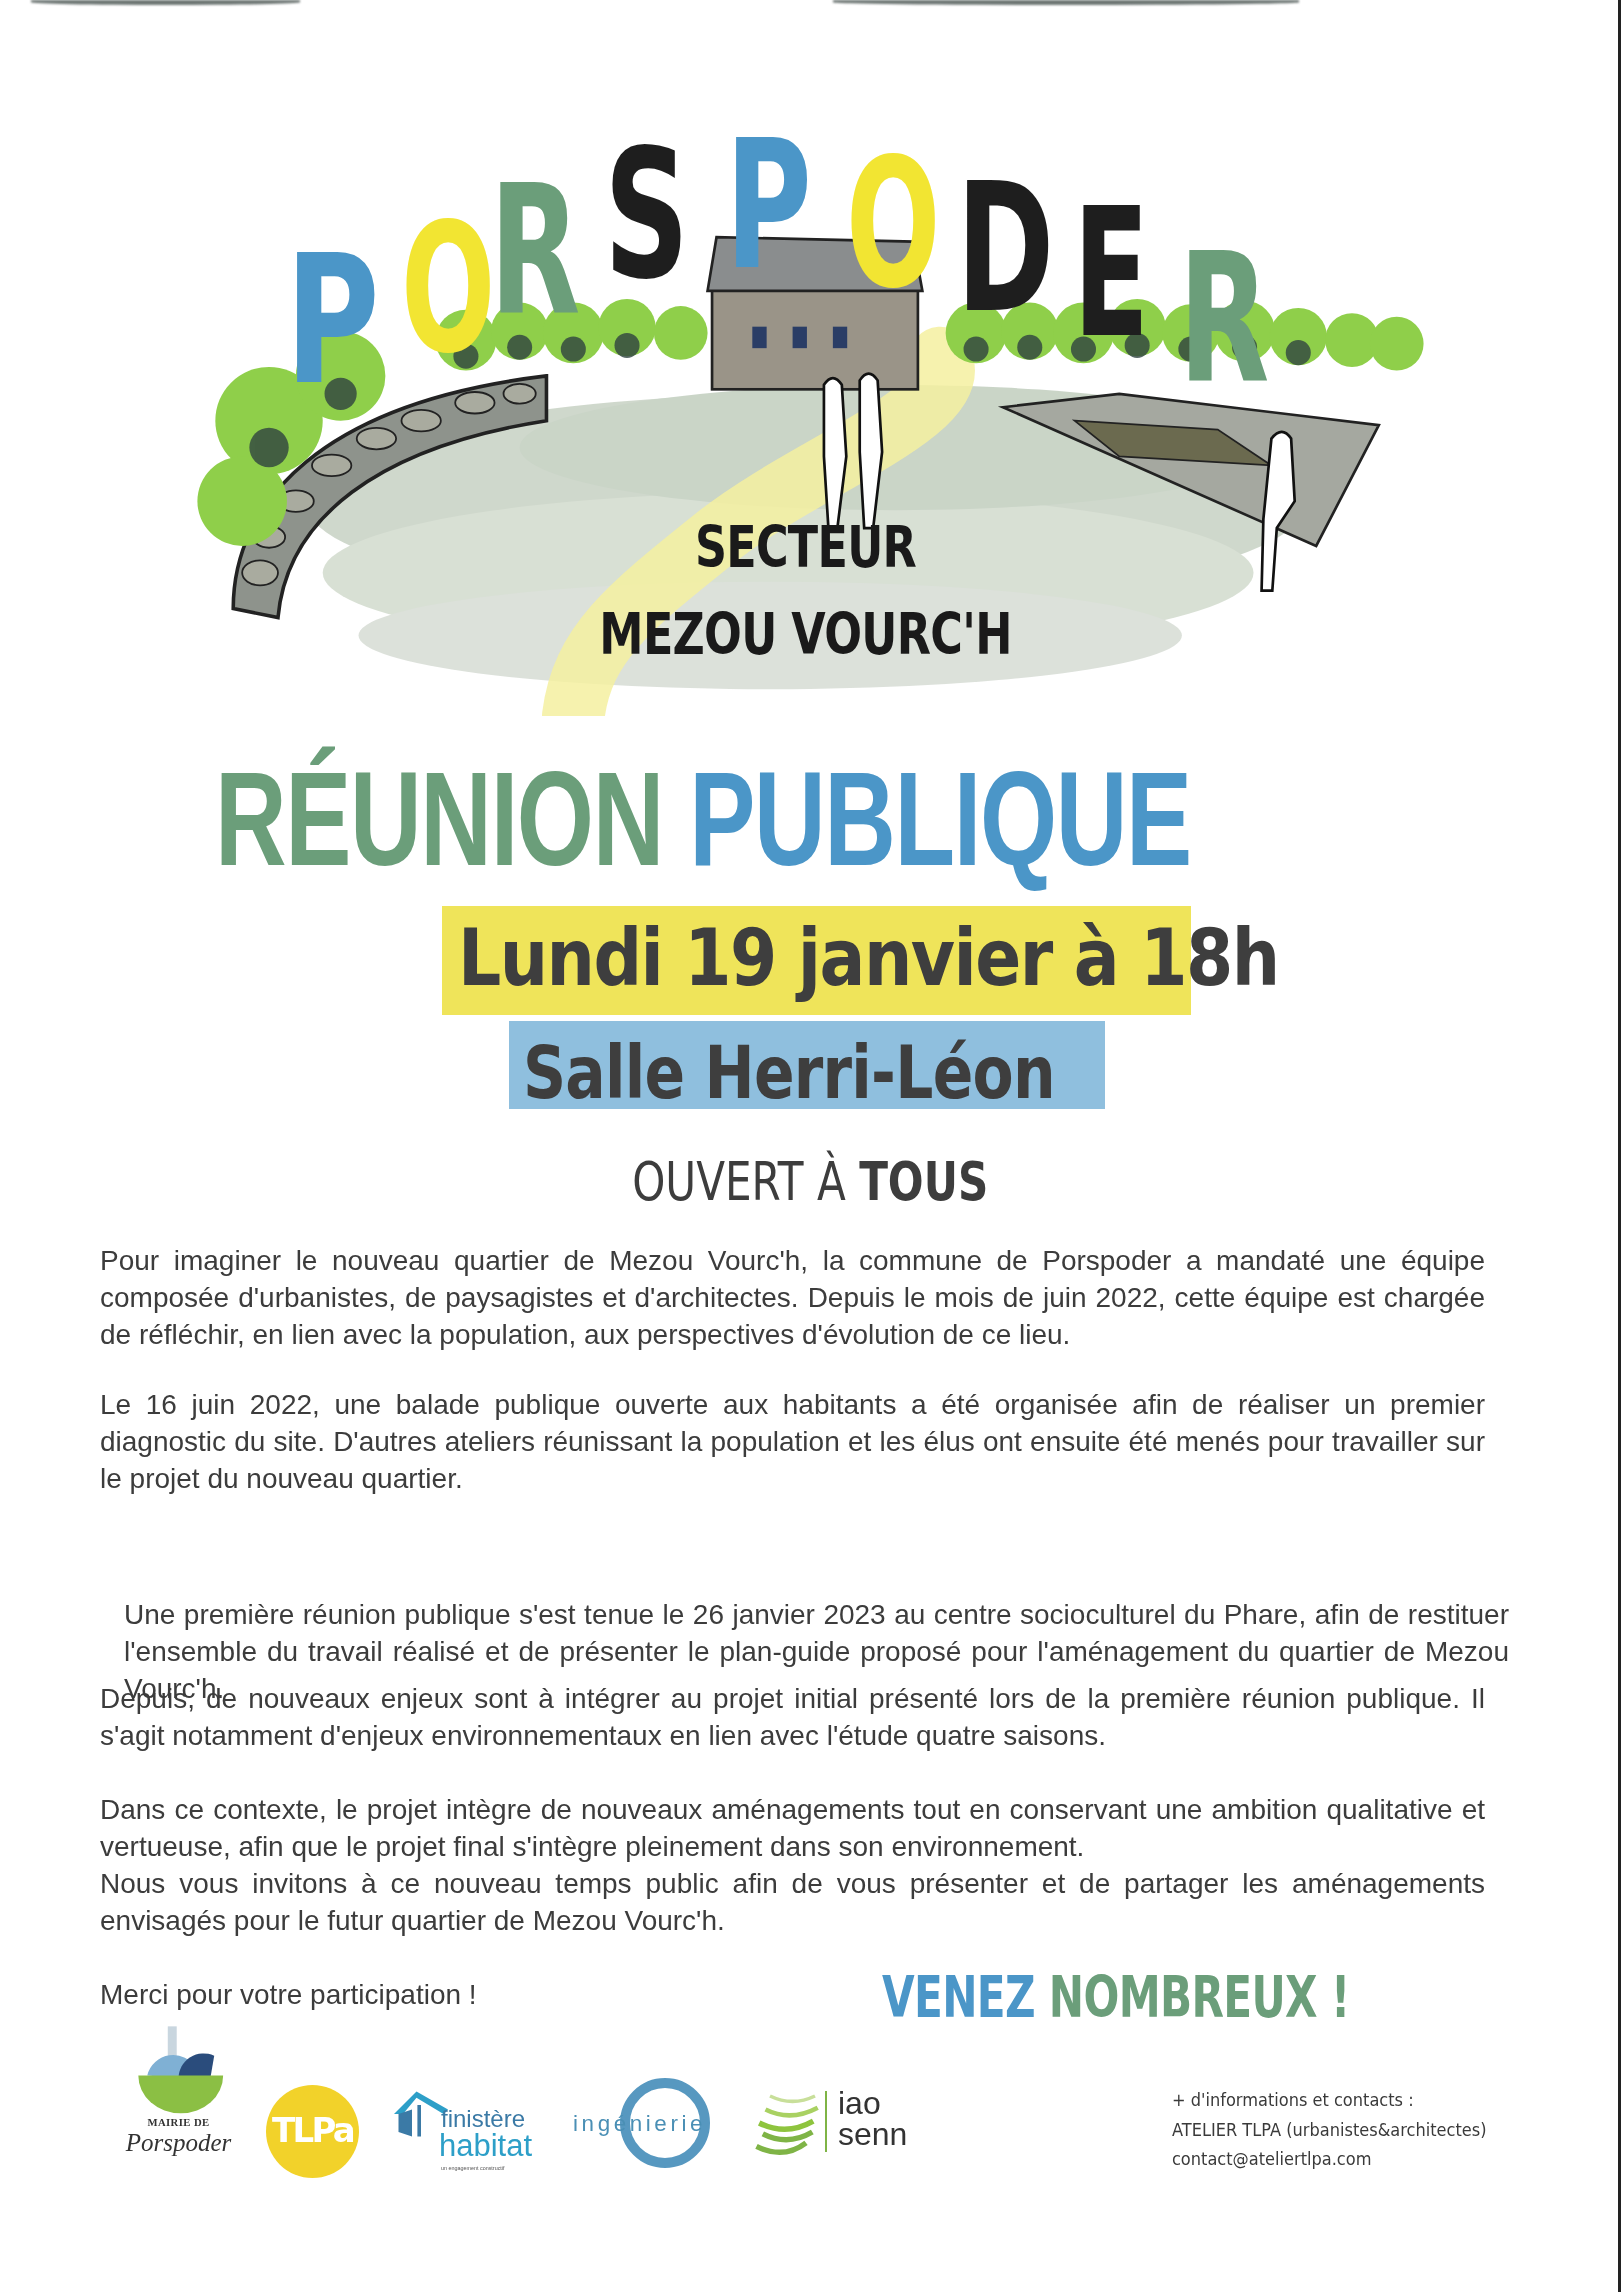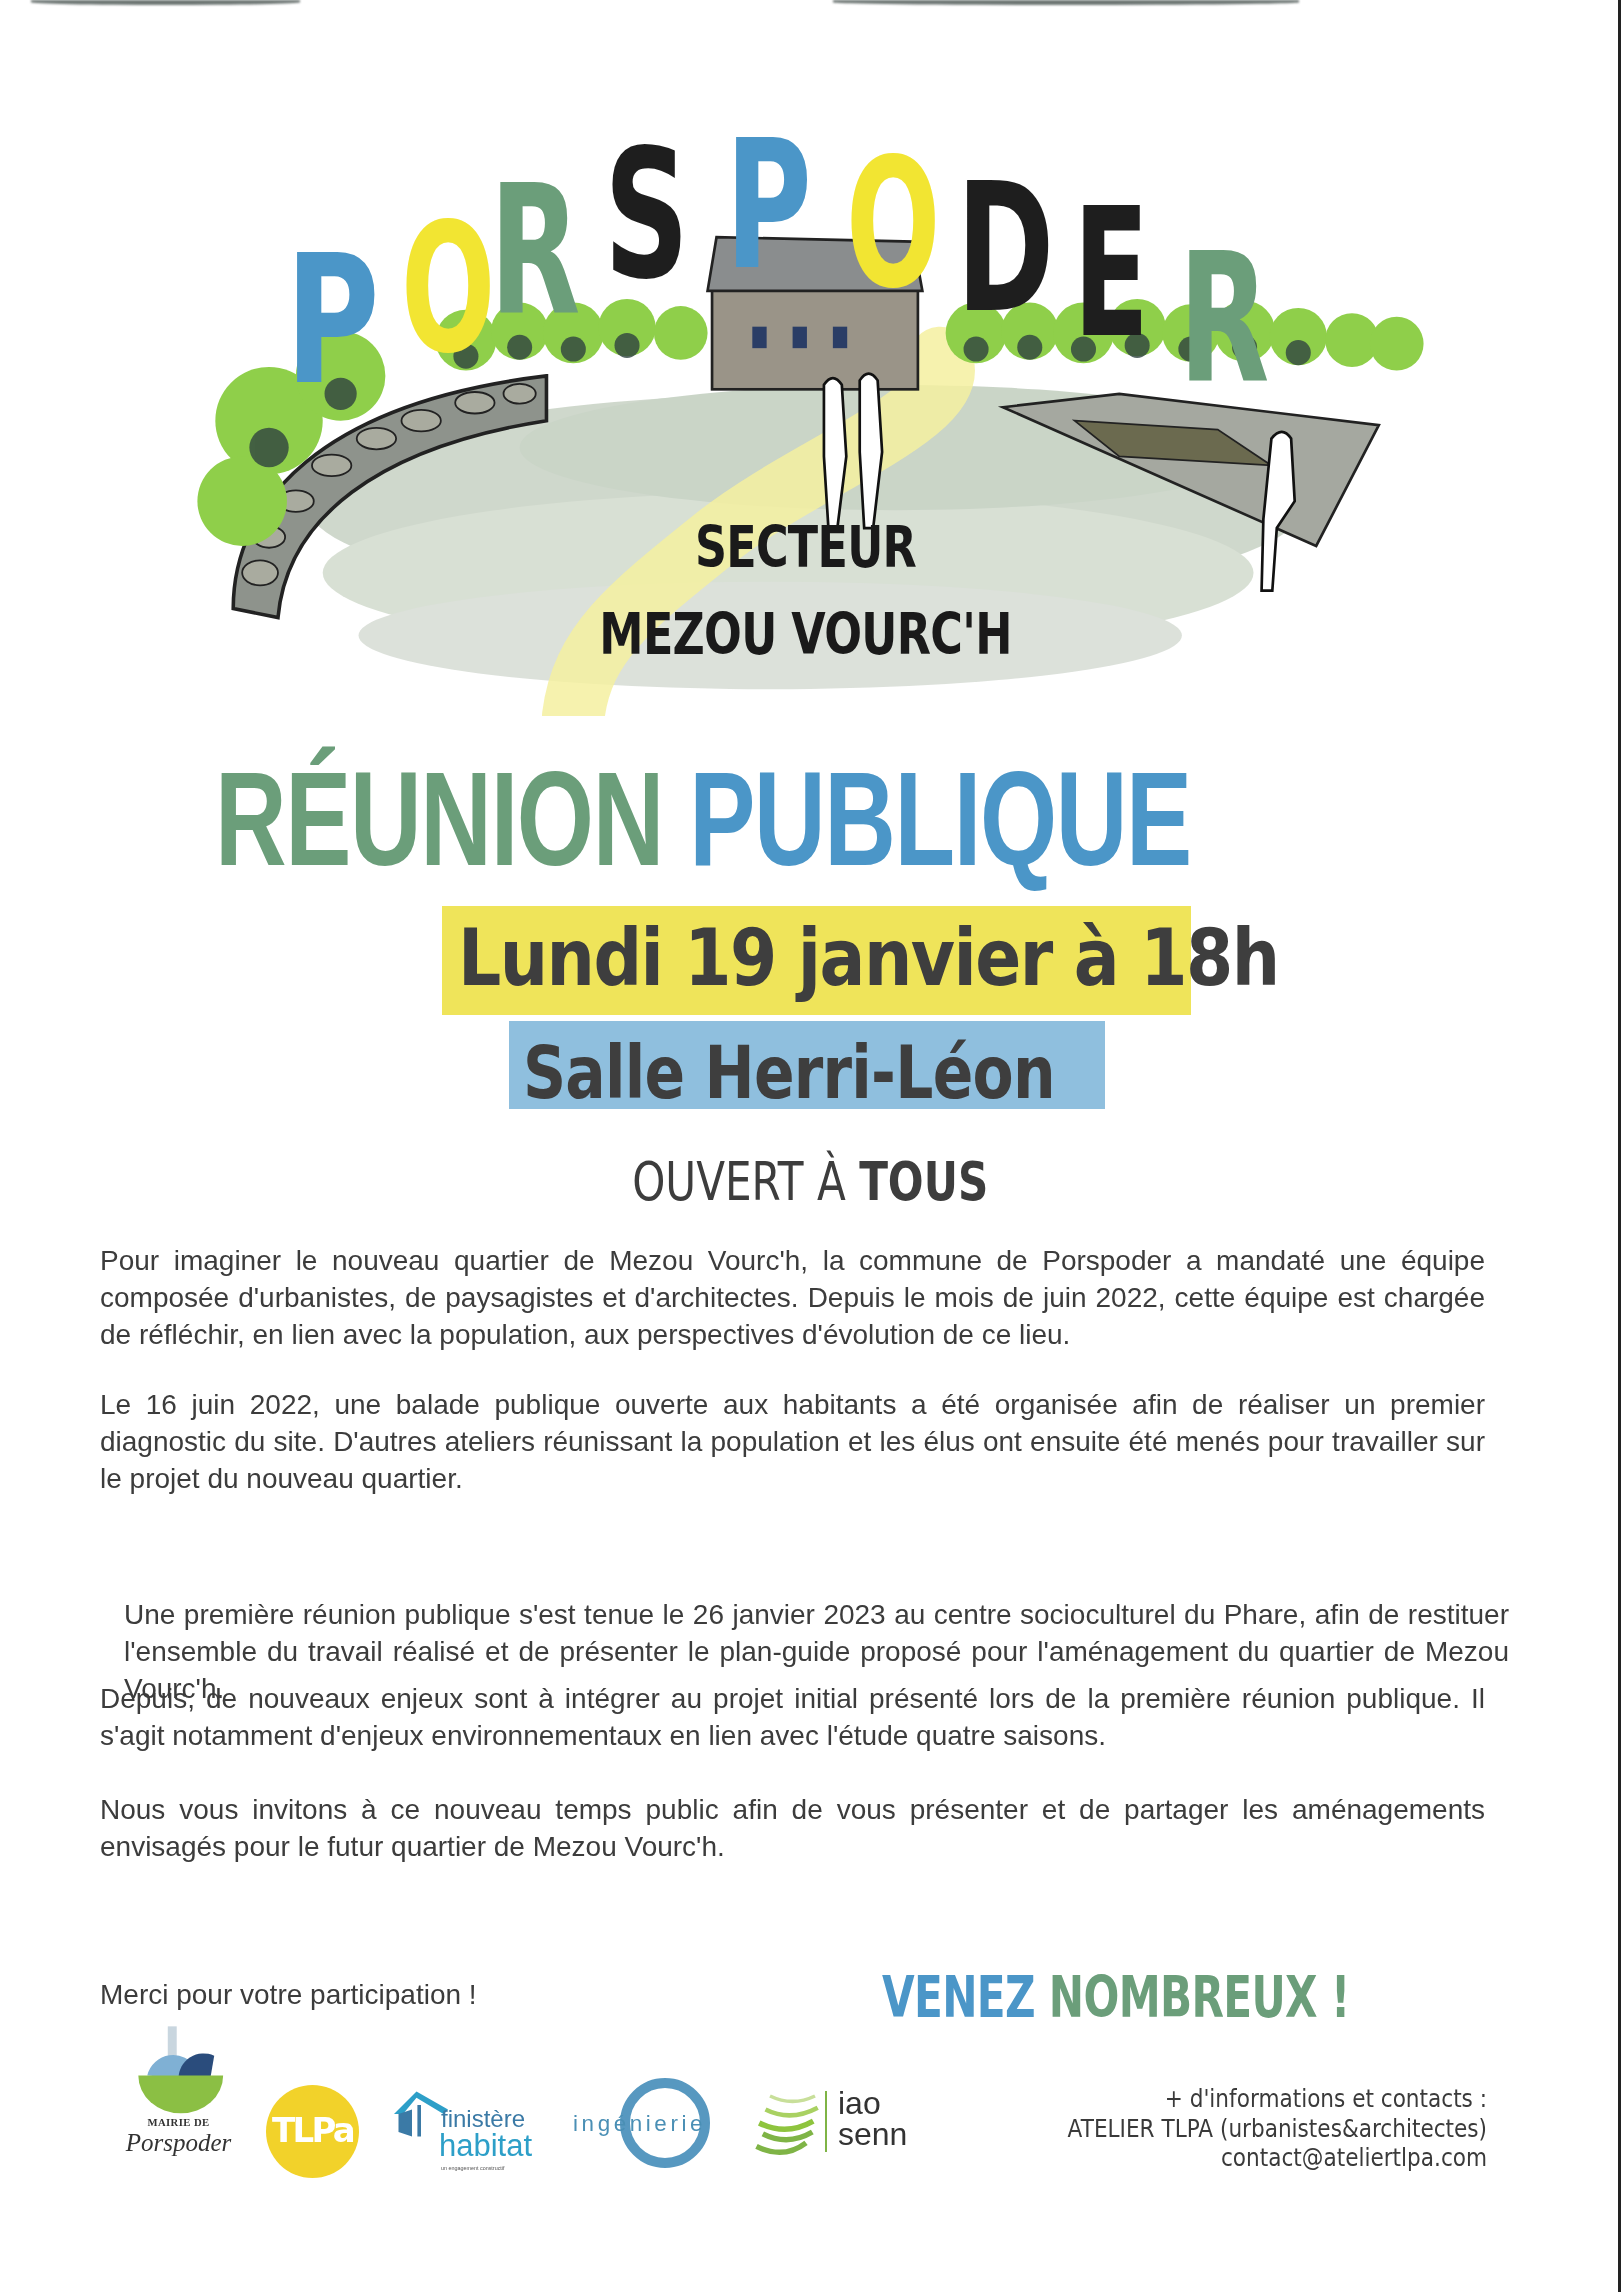--- a/index.html
+++ b/index.html
@@ -66,21 +66,21 @@
   .ingenierie { left: 573px; top: 2069px; width: 152px; height: 107px; }
   .ingenierie .ring { position: absolute; left: 47px; top: 9px; width: 90px; height: 90px; border-radius: 50%; border: 10.7px solid #3a86b5; opacity: .85; }
   .ingenierie span { position: absolute; left: 0; top: 42px; font-family: "Liberation Sans", sans-serif; font-size: 22.4px; letter-spacing: 3.6px; color: #4a8fb5; background: transparent; }
 
   .iaosenn { left: 752px; top: 2082px; width: 179px; height: 90px; }
   .iaosenn .bar { position: absolute; left: 73px; top: 9px; width: 1.8px; height: 61px; background: #7fb446; }
   .iaosenn .t { position: absolute; left: 86px; font-family: "Liberation Sans", sans-serif; font-size: 32px; line-height: 32px; color: #333; }
   .iaosenn .t1 { top: 5.4px; }
   .iaosenn .t2 { top: 36px; }
 
-  .contact { position: absolute; right: 134px; top: 2085px; text-align: right; font-family: "DejaVu Sans", sans-serif; font-size: 24px; line-height: 29.6px; color: #3a3a3a; }
+  .contact { position: absolute; right: 134px; top: 2085px; font-family: "DejaVu Sans", sans-serif; font-size: 18px; line-height: 29.6px; color: #3a3a3a; }
   .contact div { transform: scaleX(.9); transform-origin: right center; white-space: nowrap; }
 </style>
 </head>
 <body>
 
 <div class="scan-shadow" style="left:31px;width:269px;"></div>
 <div class="scan-shadow" style="left:833px;width:466px;"></div>
 <div class="scan-edge"></div>
 
 <svg class="illus" viewBox="0 0 1810 800" xmlns="http://www.w3.org/2000/svg">
@@ -201,20 +201,21 @@
 <div class="body-text p2">
     <p>Le 16 juin 2022, une balade publique ouverte aux habitants a été organisée afin de réaliser un premier diagnostic du site. D'autres ateliers réunissant la population et les élus ont ensuite été menés pour travailler sur le projet du nouveau quartier.</p>
   </div>
 <div class="body-text p3">
     <p>Une première réunion publique s'est tenue le 26 janvier 2023 au centre socioculturel du Phare, afin de restituer l'ensemble du travail réalisé et de présenter le plan-guide proposé pour l'aménagement du quartier de Mezou Vourc'h.</p>
   </div>
 <div class="body-text p4">
     <p>Depuis, de nouveaux enjeux sont à intégrer au projet initial présenté lors de la première réunion publique. Il s'agit notamment d'enjeux environnementaux en lien avec l'étude quatre saisons.</p>
   </div>
 <div class="body-text p5">
+  <p>Dans ce contexte, le projet intègre de nouveaux aménagements tout en conservant une ambition qualitative et vertueuse, afin que le projet final s'intègre pleinement dans son environnement.</p>
   <p>Nous vous invitons à ce nouveau temps public afin de vous présenter et de partager les aménagements envisagés pour le futur quartier de Mezou Vourc'h.</p>
 </div>
 
 <div class="merci">Merci pour votre participation !</div>
 <div class="venez">
   <span class="inner">
     <span class="w1">VENEZ</span>
     <span class="w2">NOMBREUX !</span>
   </span>
 </div>

